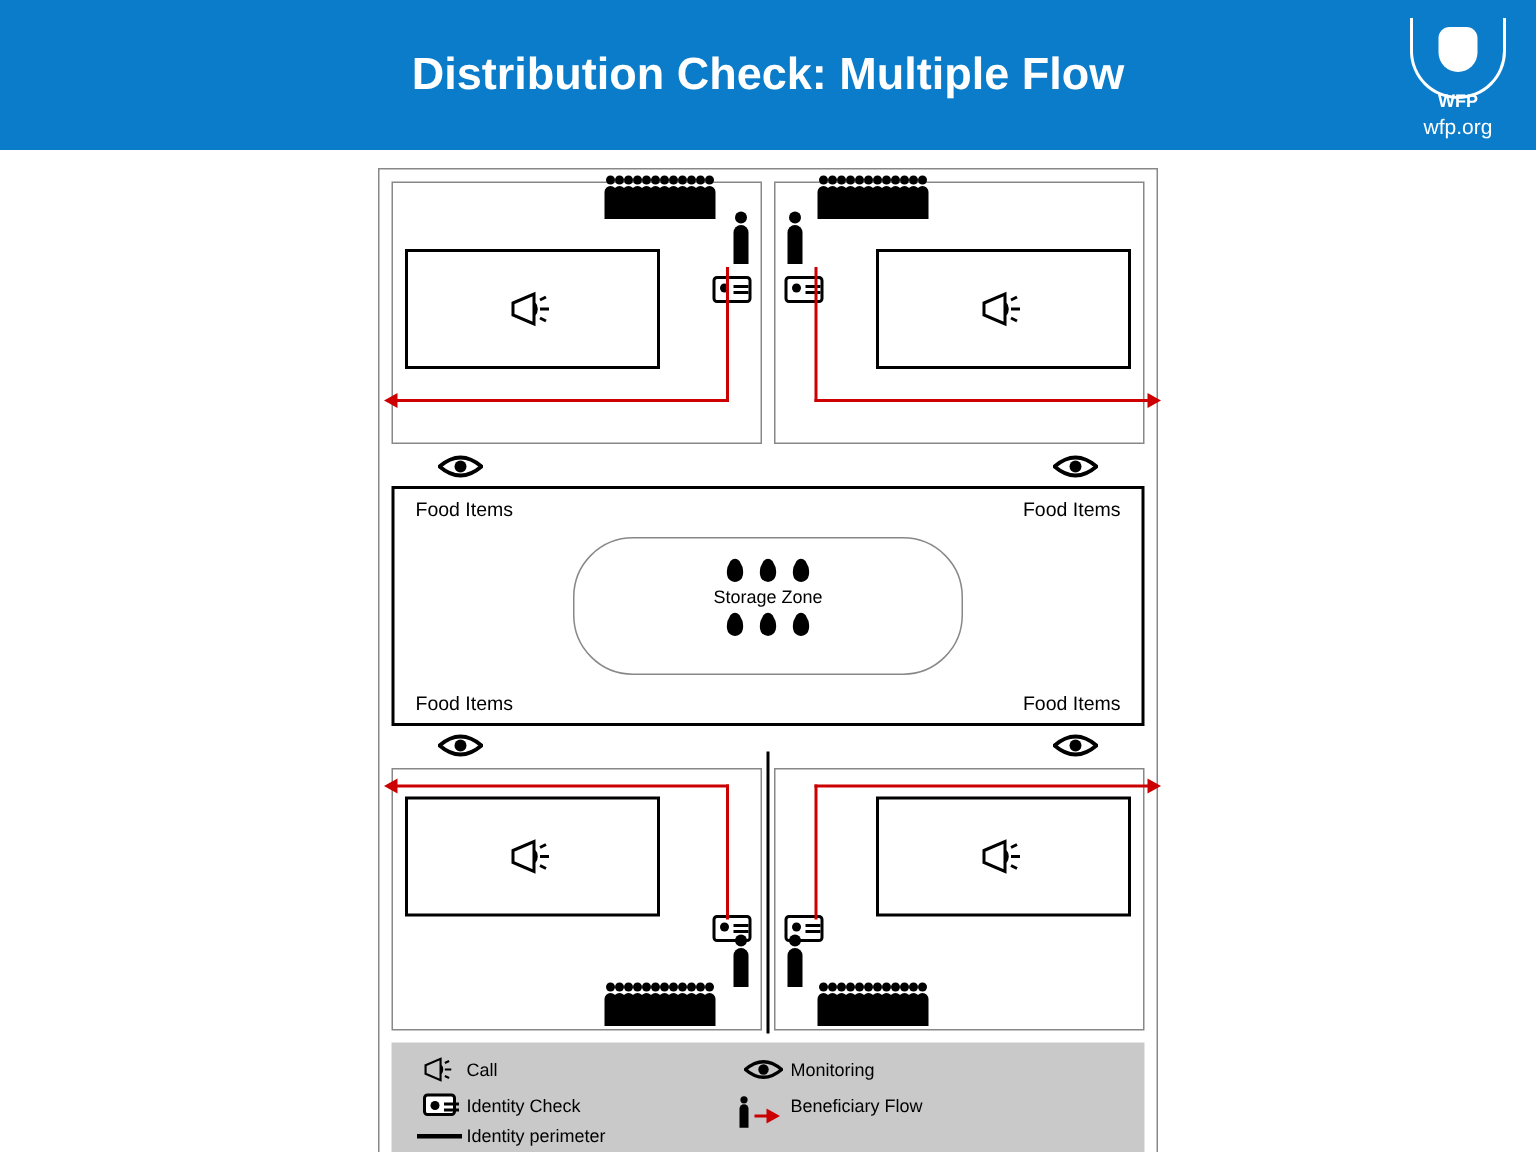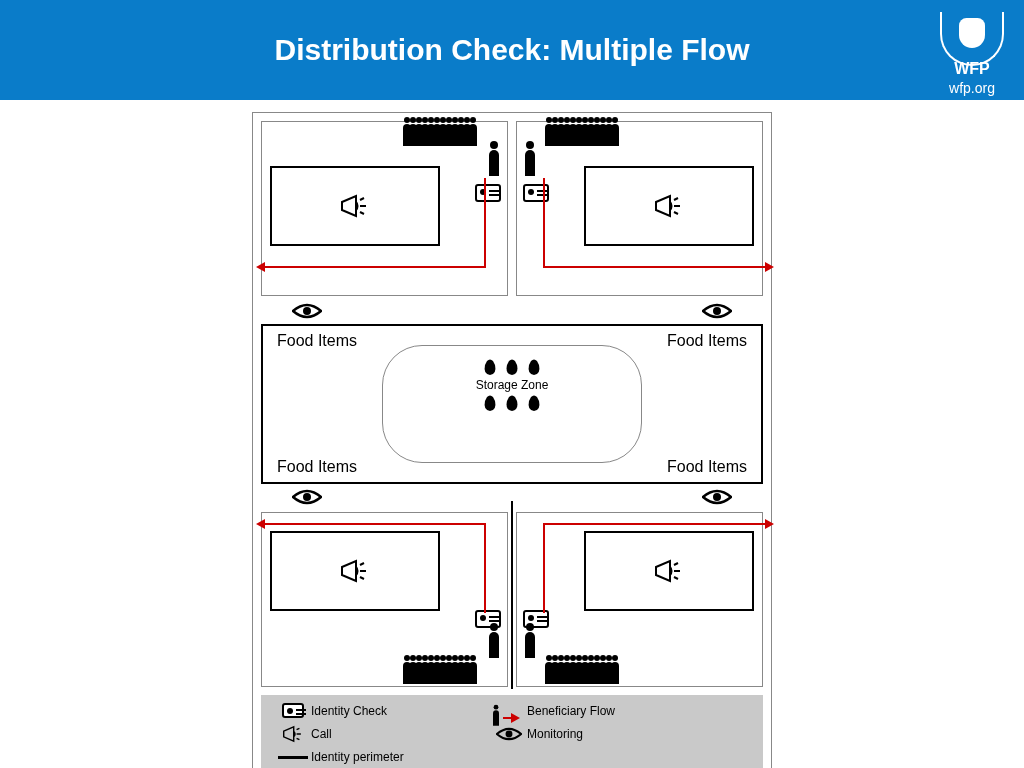--- a/index.html
+++ b/index.html
@@ -2,21 +2,21 @@
 <html><head>
 <meta charset="utf-8">
 <style>
   * { box-sizing: border-box; margin: 0; padding: 0; }
   body { font-family: Verdana, Arial, sans-serif; background: #fff; width: 1024px; height: 768px; overflow: hidden; }
   .header { background: #0a7cc9; height: 100px; display: flex; align-items: center; justify-content: center; position: relative; }
   .header h1 { color: #fff; font-size: 30px; font-weight: bold; }
   .logo { position: absolute; right: 20px; top: 12px; text-align: center; color: #fff; }
   .logo-wreath { width: 64px; height: 54px; border: 2px solid #fff; border-radius: 0 0 40px 40px; border-top: none; position: relative; margin: 0 auto; }
   .logo-hand { position:absolute; left:50%; top:6px; transform:translateX(-50%); width:26px; height:30px; background:#fff; border-radius:8px 8px 14px 14px; }
-  .logo-txt1 { font-size: 16px; font-weight: bold; margin-top:-6px;}
+  .logo-txt1 { font-size: 12px; font-weight: bold; margin-top:-6px;}
   .logo-txt2 { font-size: 14px; margin-top: 2px; }
   .stage { display:flex; justify-content:center; padding-top:12px;}
   .diagram { width: 520px; border: 1px solid #888; padding: 8px 8px 0 8px; position:relative; }
   .row-pair { display:flex; gap:8px; }
   .half { flex:1; border:1px solid #888; position:relative; height:175px; }
   .crowd { display:flex; gap:-1px; position:absolute; }
   .person { width:8px; height:22px; background:#000; border-radius:4px 4px 0 0; position:relative; margin-left:-2px;}
   .person::before { content:""; position:absolute; top:-7px; left:1px; width:6px; height:6px; background:#000; border-radius:50%;}
   .leader { width:10px; height:26px; background:#000; border-radius:5px 5px 0 0; position:relative;}
   .leader::before{content:"";position:absolute;top:-9px;left:1px;width:8px;height:8px;background:#000;border-radius:50%;}
@@ -25,22 +25,22 @@
   .idcard { border:2px solid #000; width:26px; height:18px; border-radius:3px; background:#fff; position:relative;}
   .idcard::before{content:"";position:absolute;left:3px;top:3px;width:6px;height:6px;background:#000;border-radius:50%;}
   .idcard::after{content:"";position:absolute;left:12px;top:4px;width:10px;height:2px;background:#000;box-shadow:0 4px 0 #000;}
   .eye { width:30px; height:16px; }
   .flowline { position:absolute; background:transparent; }
   .flowline .v{position:absolute;width:2px;background:#c00;}
   .flowline .h{position:absolute;height:2px;background:#c00;}
   .arrowL{position:absolute;width:0;height:0;border-top:5px solid transparent;border-bottom:5px solid transparent;border-right:9px solid #c00;}
   .arrowR{position:absolute;width:0;height:0;border-top:5px solid transparent;border-bottom:5px solid transparent;border-left:9px solid #c00;}
   .mid-box { border:2px solid #000; margin:6px 0; padding:8px 14px 10px; position:relative; height:160px;}
-  .fi { font-size:16px; position:absolute;}
-  .storage { border:1px solid #888; border-radius:40px; width:260px; height:118px; position:absolute; left:50%; top:50%; transform:translate(-50%,-50%); text-align:center; padding-top:10px;}
+  .fi { font-size:13px; position:absolute;}
+  .storage { border:1px solid #888; border-radius:40px; width:260px; height:92px; position:absolute; left:50%; top:50%; transform:translate(-50%,-50%); text-align:center; padding-top:10px;}
   .bags { display:flex; justify-content:center; gap:4px; margin:2px 0;}
   .bag{width:18px;height:18px;}
   .storage-lbl{font-size:12px;margin:2px 0;}
   .legend { background:#c9c9c9; margin-top:8px; padding:8px 14px 4px; font-size:12px;}
   .legend-row{display:flex;align-items:center;margin-bottom:6px;}
   .legend-row .lg{width:36px;display:flex;justify-content:center;}
   .legend-row .lt{width:180px;}
   .secline{width:30px;height:3px;background:#000;}
   .divider{position:absolute;left:50%;width:2px;background:#000;transform:translateX(-50%);}
 </style>
@@ -243,47 +243,47 @@
         <div class="arrowR" style="left:248px;top:6px;"></div>
       </div>
     </div>
   </div>
 
   <div class="divider" style="top:388px;height:188px;"></div>
 
   <div class="legend">
     <div class="legend-row">
       <div class="lg">
+            <svg class="mega" style="width:26px;height:20px" viewBox="0 0 34 28">
+              <path d="M4 10 L18 4 L18 24 L4 18 Z M18 10 A6 6 0 0 1 18 18 M22 8 L26 6 M22 14 L28 14 M22 20 L26 22" stroke="#000" stroke-width="2" fill="none"></path>
+            </svg>
+          </div>
+      <div class="lt">Call</div>
+      <div class="lg">
+            <svg style="width:26px;height:14px" viewBox="0 0 30 16">
+              <path d="M1 8 Q15 -4 29 8 Q15 20 1 8 Z" stroke="#000" stroke-width="2.5" fill="none"></path>
+              <circle cx="15" cy="8" r="4" fill="#000"></circle>
+            </svg>
+          </div>
+      <div class="lt">Monitoring</div>
+    </div>
+    <div class="legend-row">
+      <div class="lg">
             <div class="idcard" style="width:22px;height:15px;"></div>
           </div>
       <div class="lt">Identity Check</div>
       <div class="lg" style="position:relative;width:36px;">
         <div class="leader" style="transform:scale(0.6);position:absolute;left:0;top:-6px;"></div>
         <div class="arrowR" style="left:20px;top:2px;"></div>
         <div style="position:absolute;left:12px;top:6px;width:10px;height:2px;background:#c00;"></div>
       </div>
       <div class="lt">Beneficiary Flow</div>
     </div>
     <div class="legend-row">
       <div class="lg">
-            <svg class="mega" style="width:26px;height:20px" viewBox="0 0 34 28">
-              <path d="M4 10 L18 4 L18 24 L4 18 Z M18 10 A6 6 0 0 1 18 18 M22 8 L26 6 M22 14 L28 14 M22 20 L26 22" stroke="#000" stroke-width="2" fill="none"></path>
-            </svg>
-          </div>
-      <div class="lt">Call</div>
-      <div class="lg">
-            <svg style="width:26px;height:14px" viewBox="0 0 30 16">
-              <path d="M1 8 Q15 -4 29 8 Q15 20 1 8 Z" stroke="#000" stroke-width="2.5" fill="none"></path>
-              <circle cx="15" cy="8" r="4" fill="#000"></circle>
-            </svg>
-          </div>
-      <div class="lt">Monitoring</div>
-    </div>
-    <div class="legend-row">
-      <div class="lg">
             <div class="secline"></div>
           </div>
       <div class="lt">Identity perimeter</div>
     </div>
   </div>
 
 </div>
 </div>
 
 </body></html>

